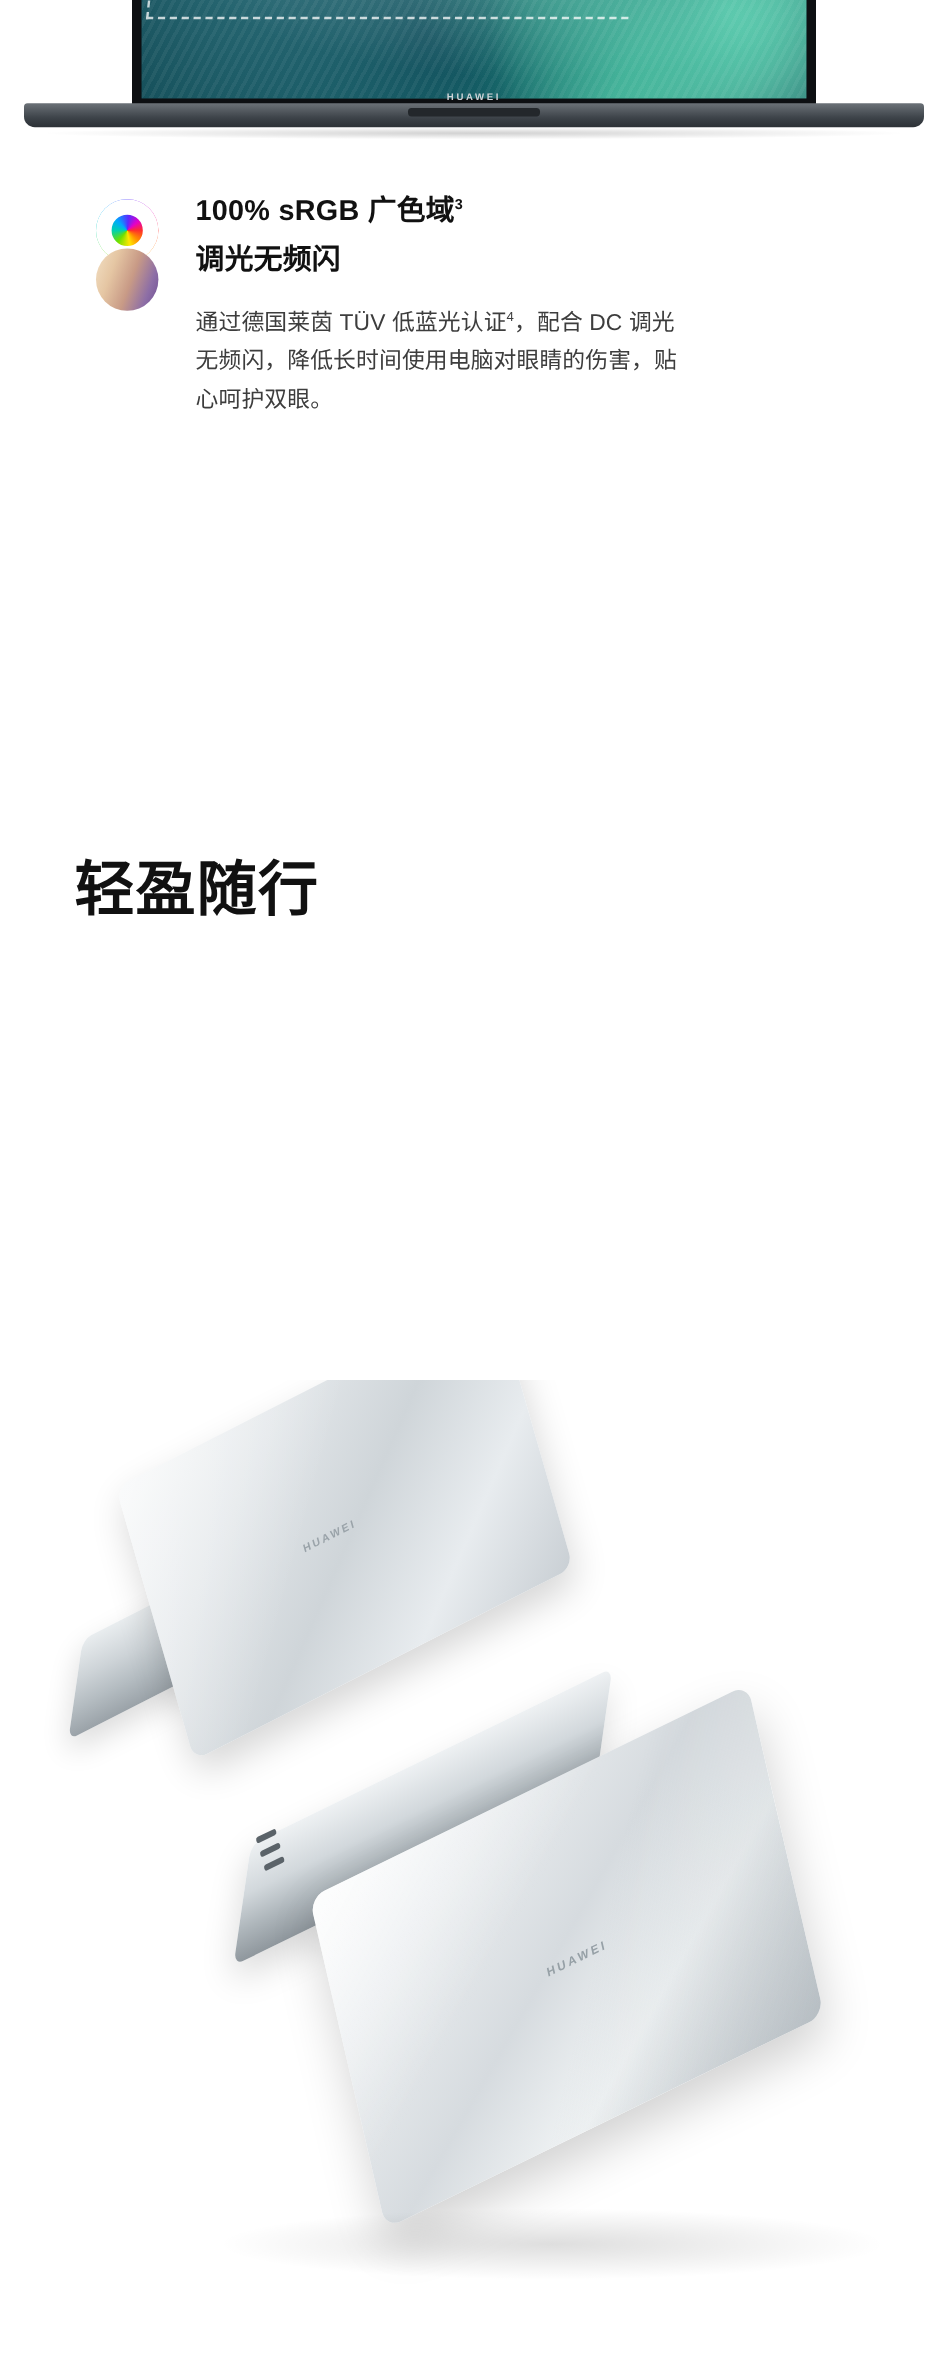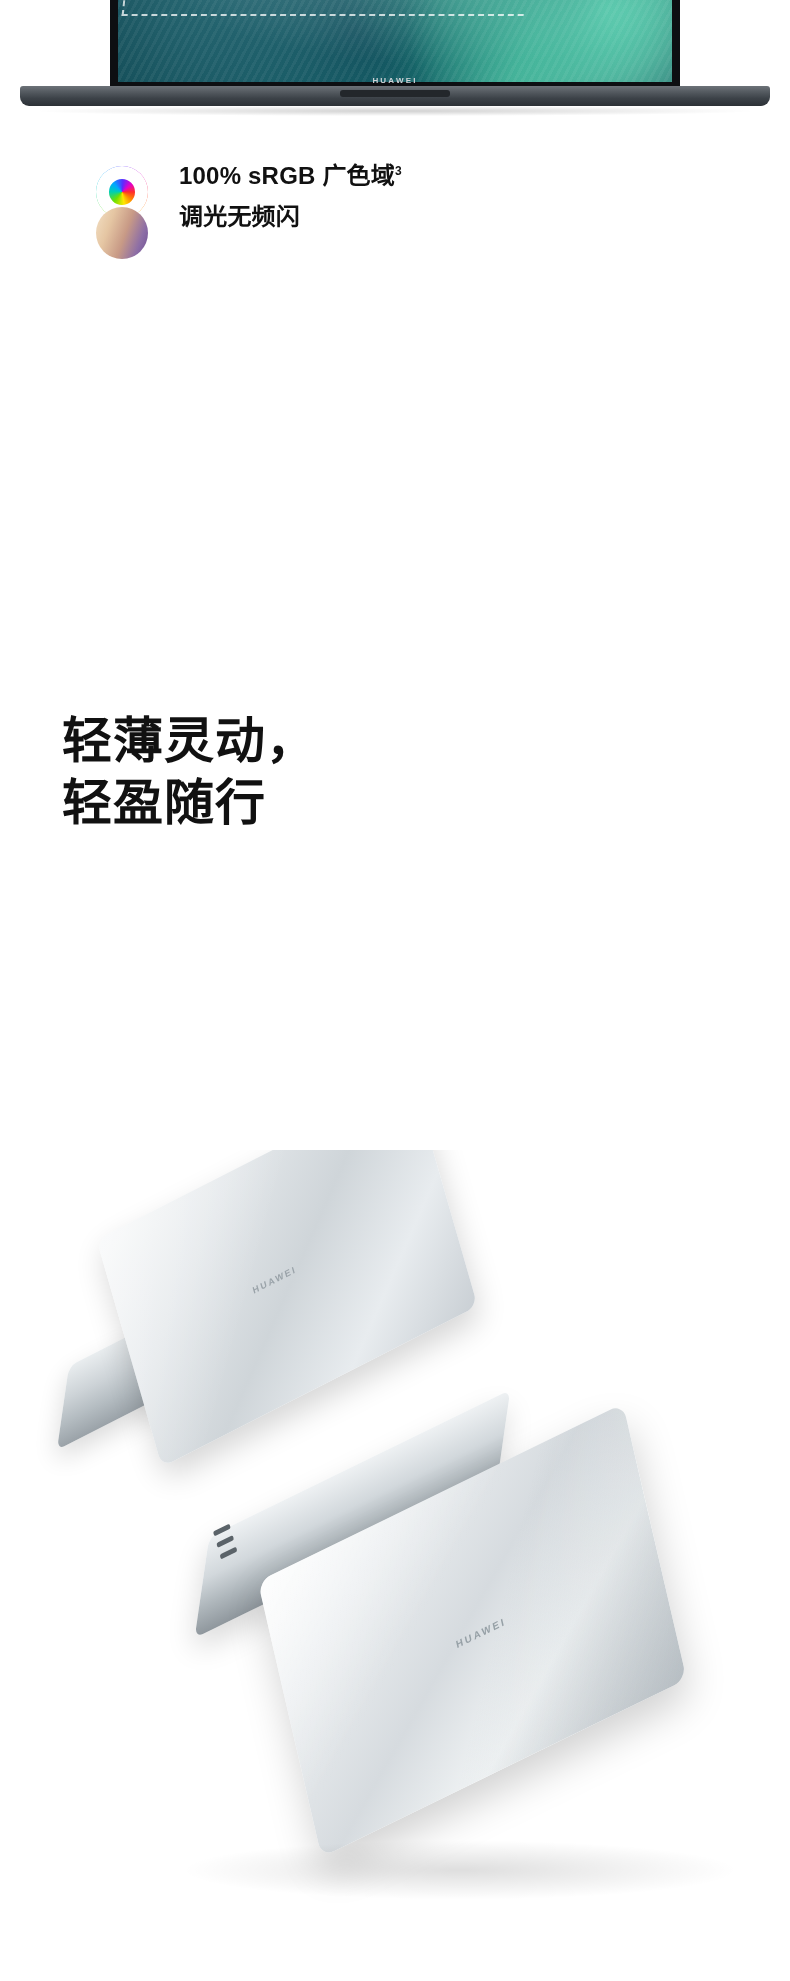--- a/index.html
+++ b/index.html
@@ -106,21 +106,20 @@
     height: 10px;
     background: radial-gradient(ellipse at center, rgba(0,0,0,0.18) 0%, rgba(0,0,0,0) 72%);
   }
 
   
   .features {
     position: absolute;
     top: 160px;
     left: 0;
     width: 640px;
-    padding-left: 16px;
   }
   .feature {
     position: relative;
     padding-left: 163px;
     padding-right: 72px;
     margin-bottom: 10px;
   }
   .feature-icon {
     position: absolute;
     left: 80px;
@@ -347,27 +346,27 @@
 <div class="features">
 
   <div class="feature feature-1">
     <div class="feature-icon icon-srgb"></div>
     <h3 class="feature-title"><span>100% sRGB 广色域</span><sup>3</sup></h3>
   </div>
 
   <div class="feature feature-2">
     <div class="feature-icon icon-eyecare"></div>
     <h3 class="feature-title">调光无频闪</h3>
+    <p class="feature-body"><span>通过德国莱茵 TÜV 低蓝光认证</span><sup>4</sup><span>，配合 DC 调光无频闪，降低长时间使用电脑对眼睛的伤害，贴心呵护双眼。</span></p>
   </div>
 
 </div>
 
 <div class="section2">
   <h2 class="section2-title">
-    <span class="line">轻薄灵动，</span>
     <span class="line">轻盈随行</span>
   </h2>
 </div>
 
 <div class="product-shot">
 
   <div class="laptop-back">
     <div class="base-a"></div>
     <div class="port p1"></div>
     <div class="port p2"></div>

